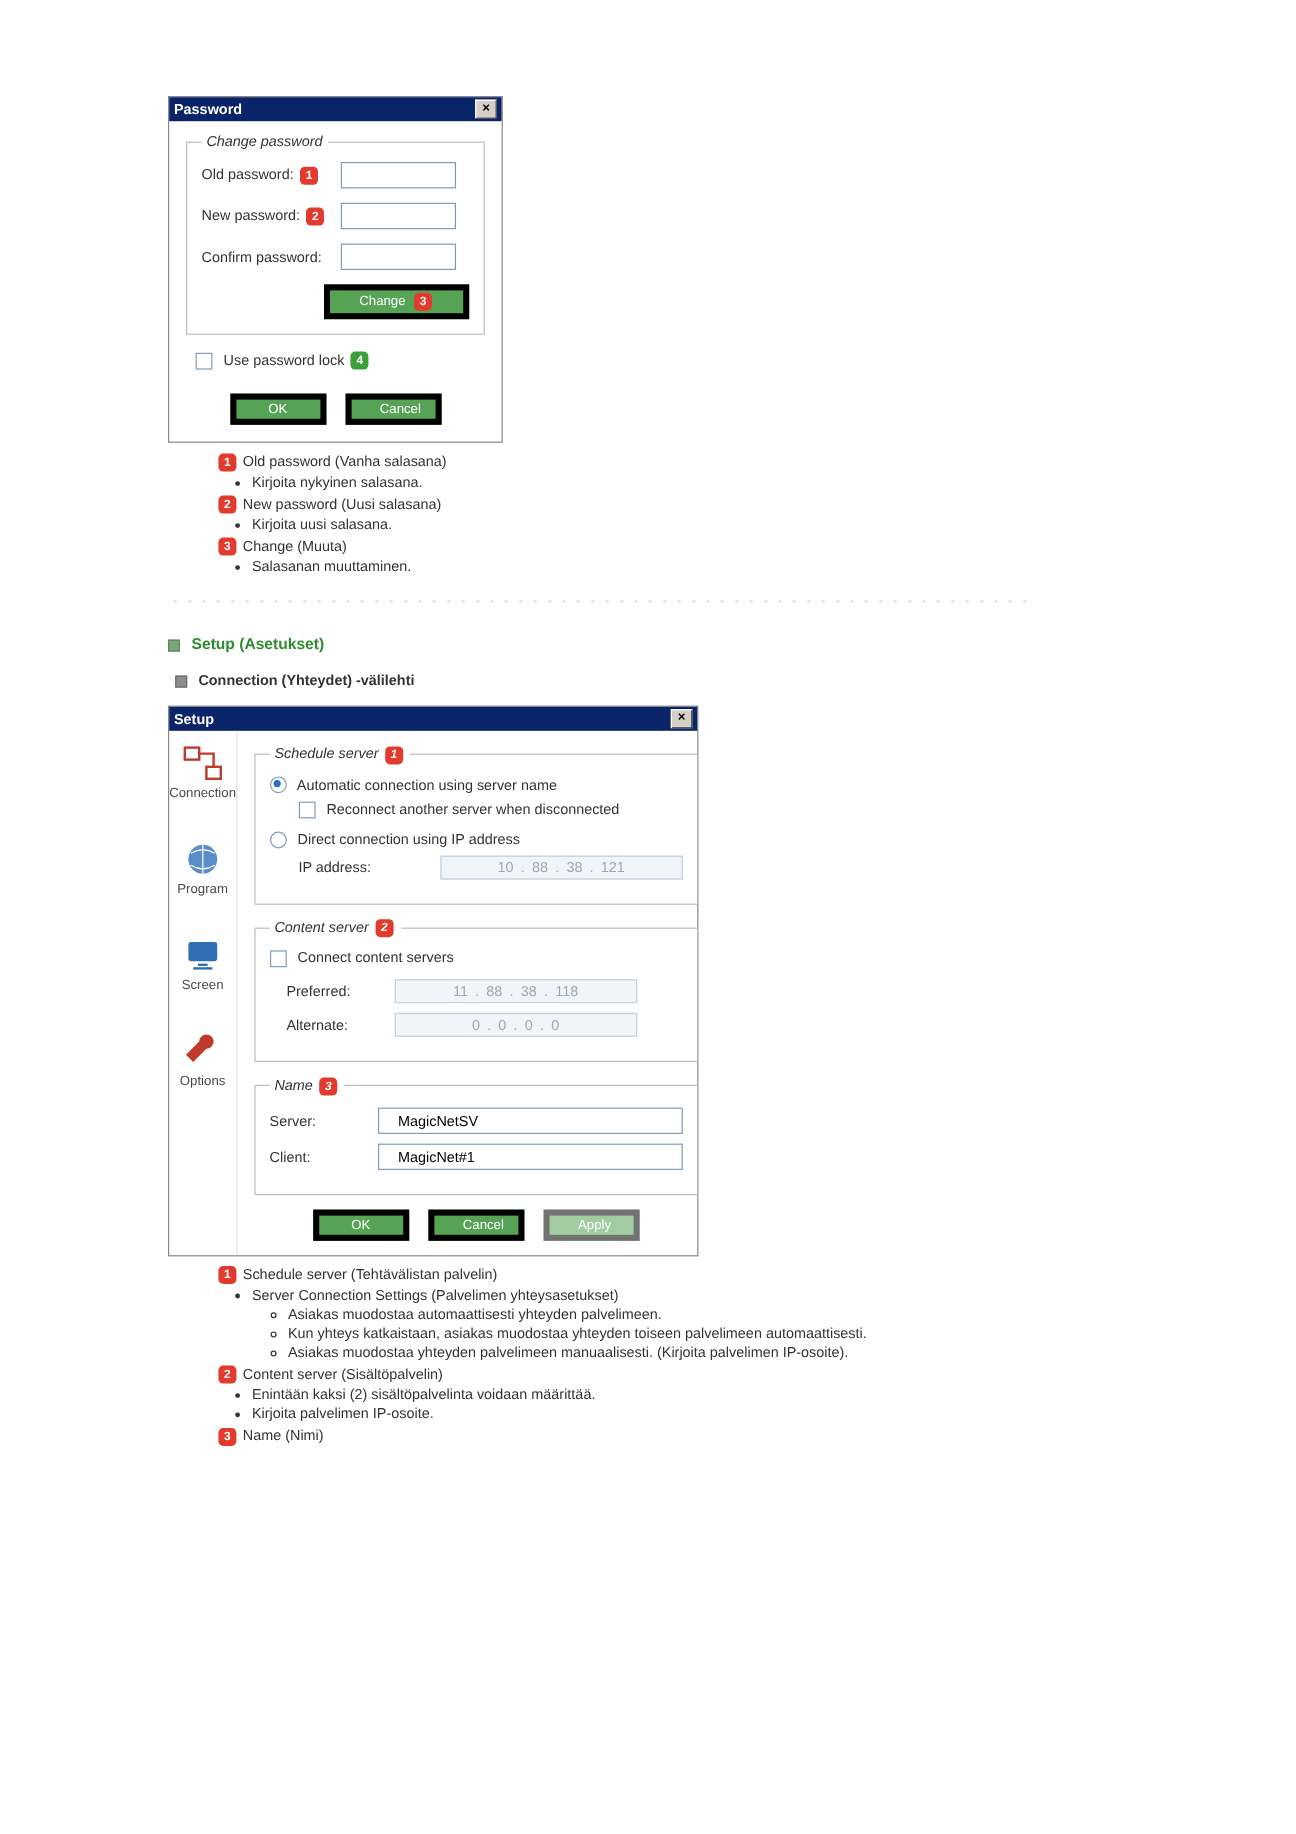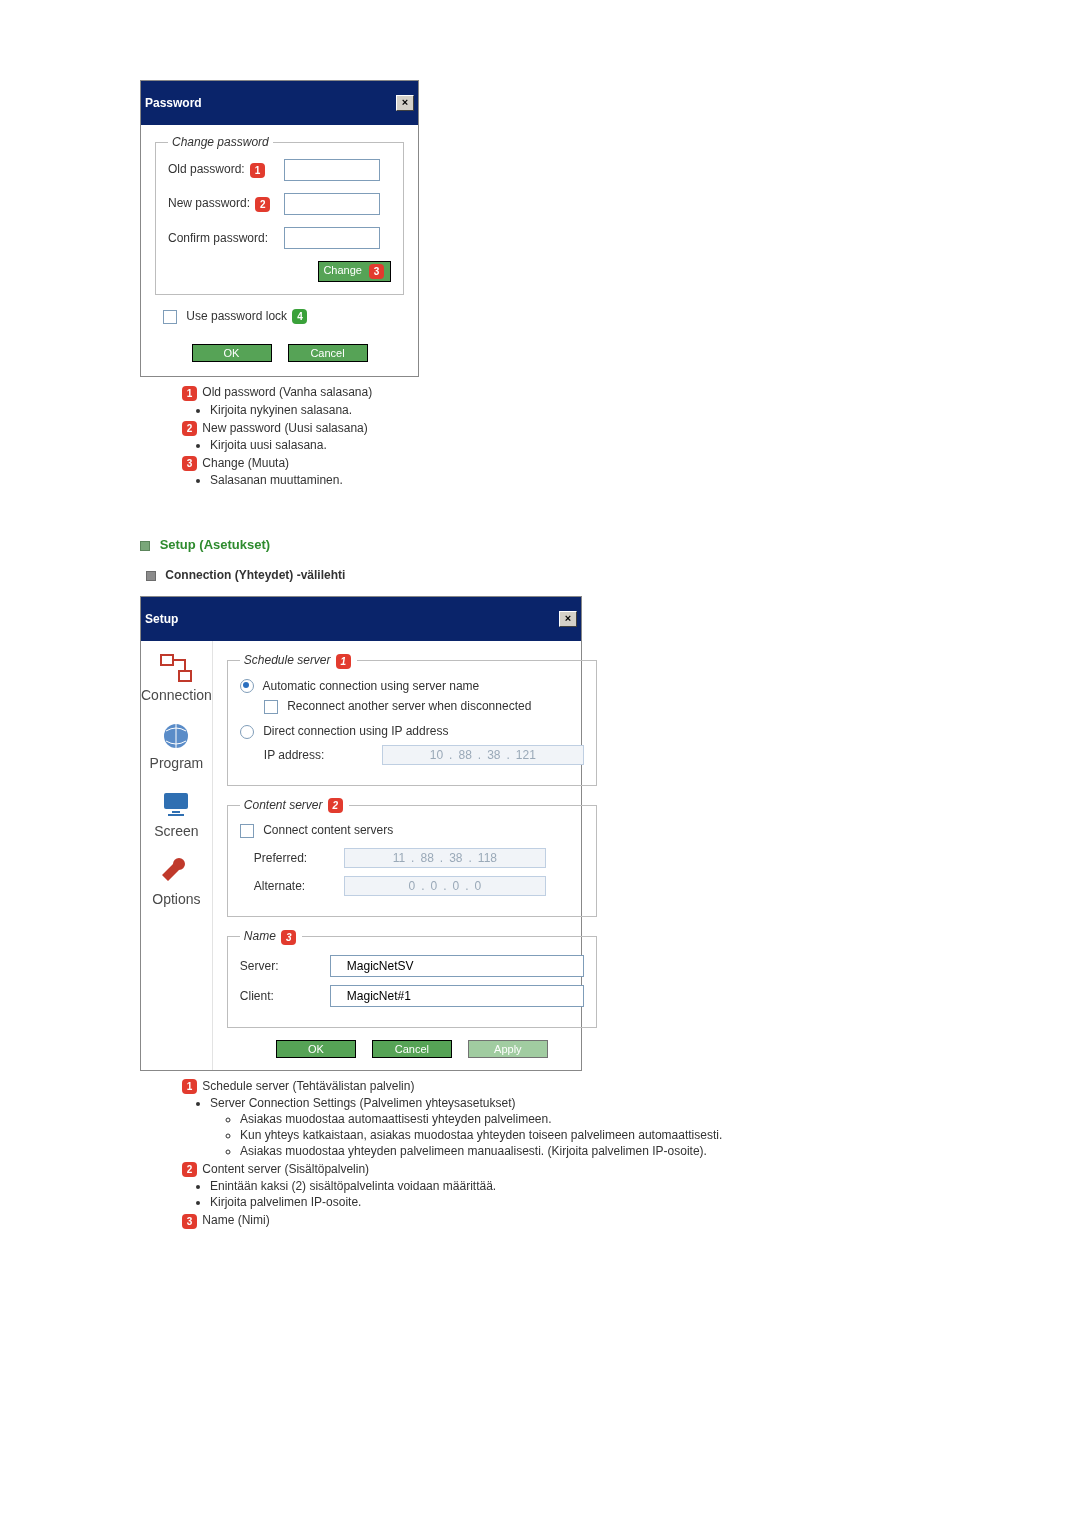--- a/index.html
+++ b/index.html
@@ -19,21 +19,21 @@
     background: #fff;
     margin-bottom: 8px;
   }
   .dialog-small { width: 277px; }
   .dialog-wide  { width: 440px; }
   .titlebar {
     background: #0a246a;
     color: #fff;
     font-size: 12px;
     font-weight: bold;
-    padding: 14px 4px;
+    padding: 2px 4px;
     display: flex;
     justify-content: space-between;
     align-items: center;
   }
   .close-x {
     background: #d4d0c8;
     color: #000;
     font-weight: bold;
     font-size: 11px;
     width: 16px;
@@ -67,25 +67,25 @@
   }
   .text-input-wide {
     border: 1px solid #7f9db9;
     height: 18px;
     width: 220px;
     background: #fff;
     padding: 1px 16px;
     font-size: 12px;
   }
   .btn {
-    border: 1px solid #000000;
+    border: 5px solid #000000;
     background: #56a356;
     color: #fff;
     font-size: 11px;
-    padding: 2px 4px;
+    padding: 2px 24px;
     cursor: pointer;
   }
   .btn-wide { width: 80px; text-align:center; }
   .btn-row {
     display: flex;
     justify-content: center;
     gap: 16px;
     margin-top: 6px;
   }
   .legend-callout {
@@ -145,22 +145,22 @@
     border:1px solid #5c855c;
   }
   .section-heading { color:#2e8b2e; font-weight:bold; font-size:13px; margin-bottom:16px; }
   .sub-heading { color:#333; font-weight:bold; font-size:12px; margin:0 0 14px 6px; }
 
   
   .setup-body { display:flex; }
   .setup-side {
     width: 88px;
     padding: 12px 0;
-    display:flex; flex-direction:column; align-items:center; gap:18px;
-    font-size:14px; color:#4a4a4a; text-align:center;
+    display:flex; flex-direction:column; align-items:center; gap:34px;
+    font-size:11px; color:#4a4a4a; text-align:center;
     border-right:1px solid #e3e3e3;
   }
   .setup-side .side-item svg { display:block; margin:0 auto 4px auto; }
   .setup-main { flex:1; padding:12px 14px; font-size:12px; }
   .ip-field {
     border:1px solid #bfcfe2; background:#f1f4f8; color:#9aa9b8;
     height:18px; display:flex; align-items:center; justify-content:center; gap:6px;
     width:200px; font-size:12px;
   }
   .ip-dot { color:#9aa9b8; }

